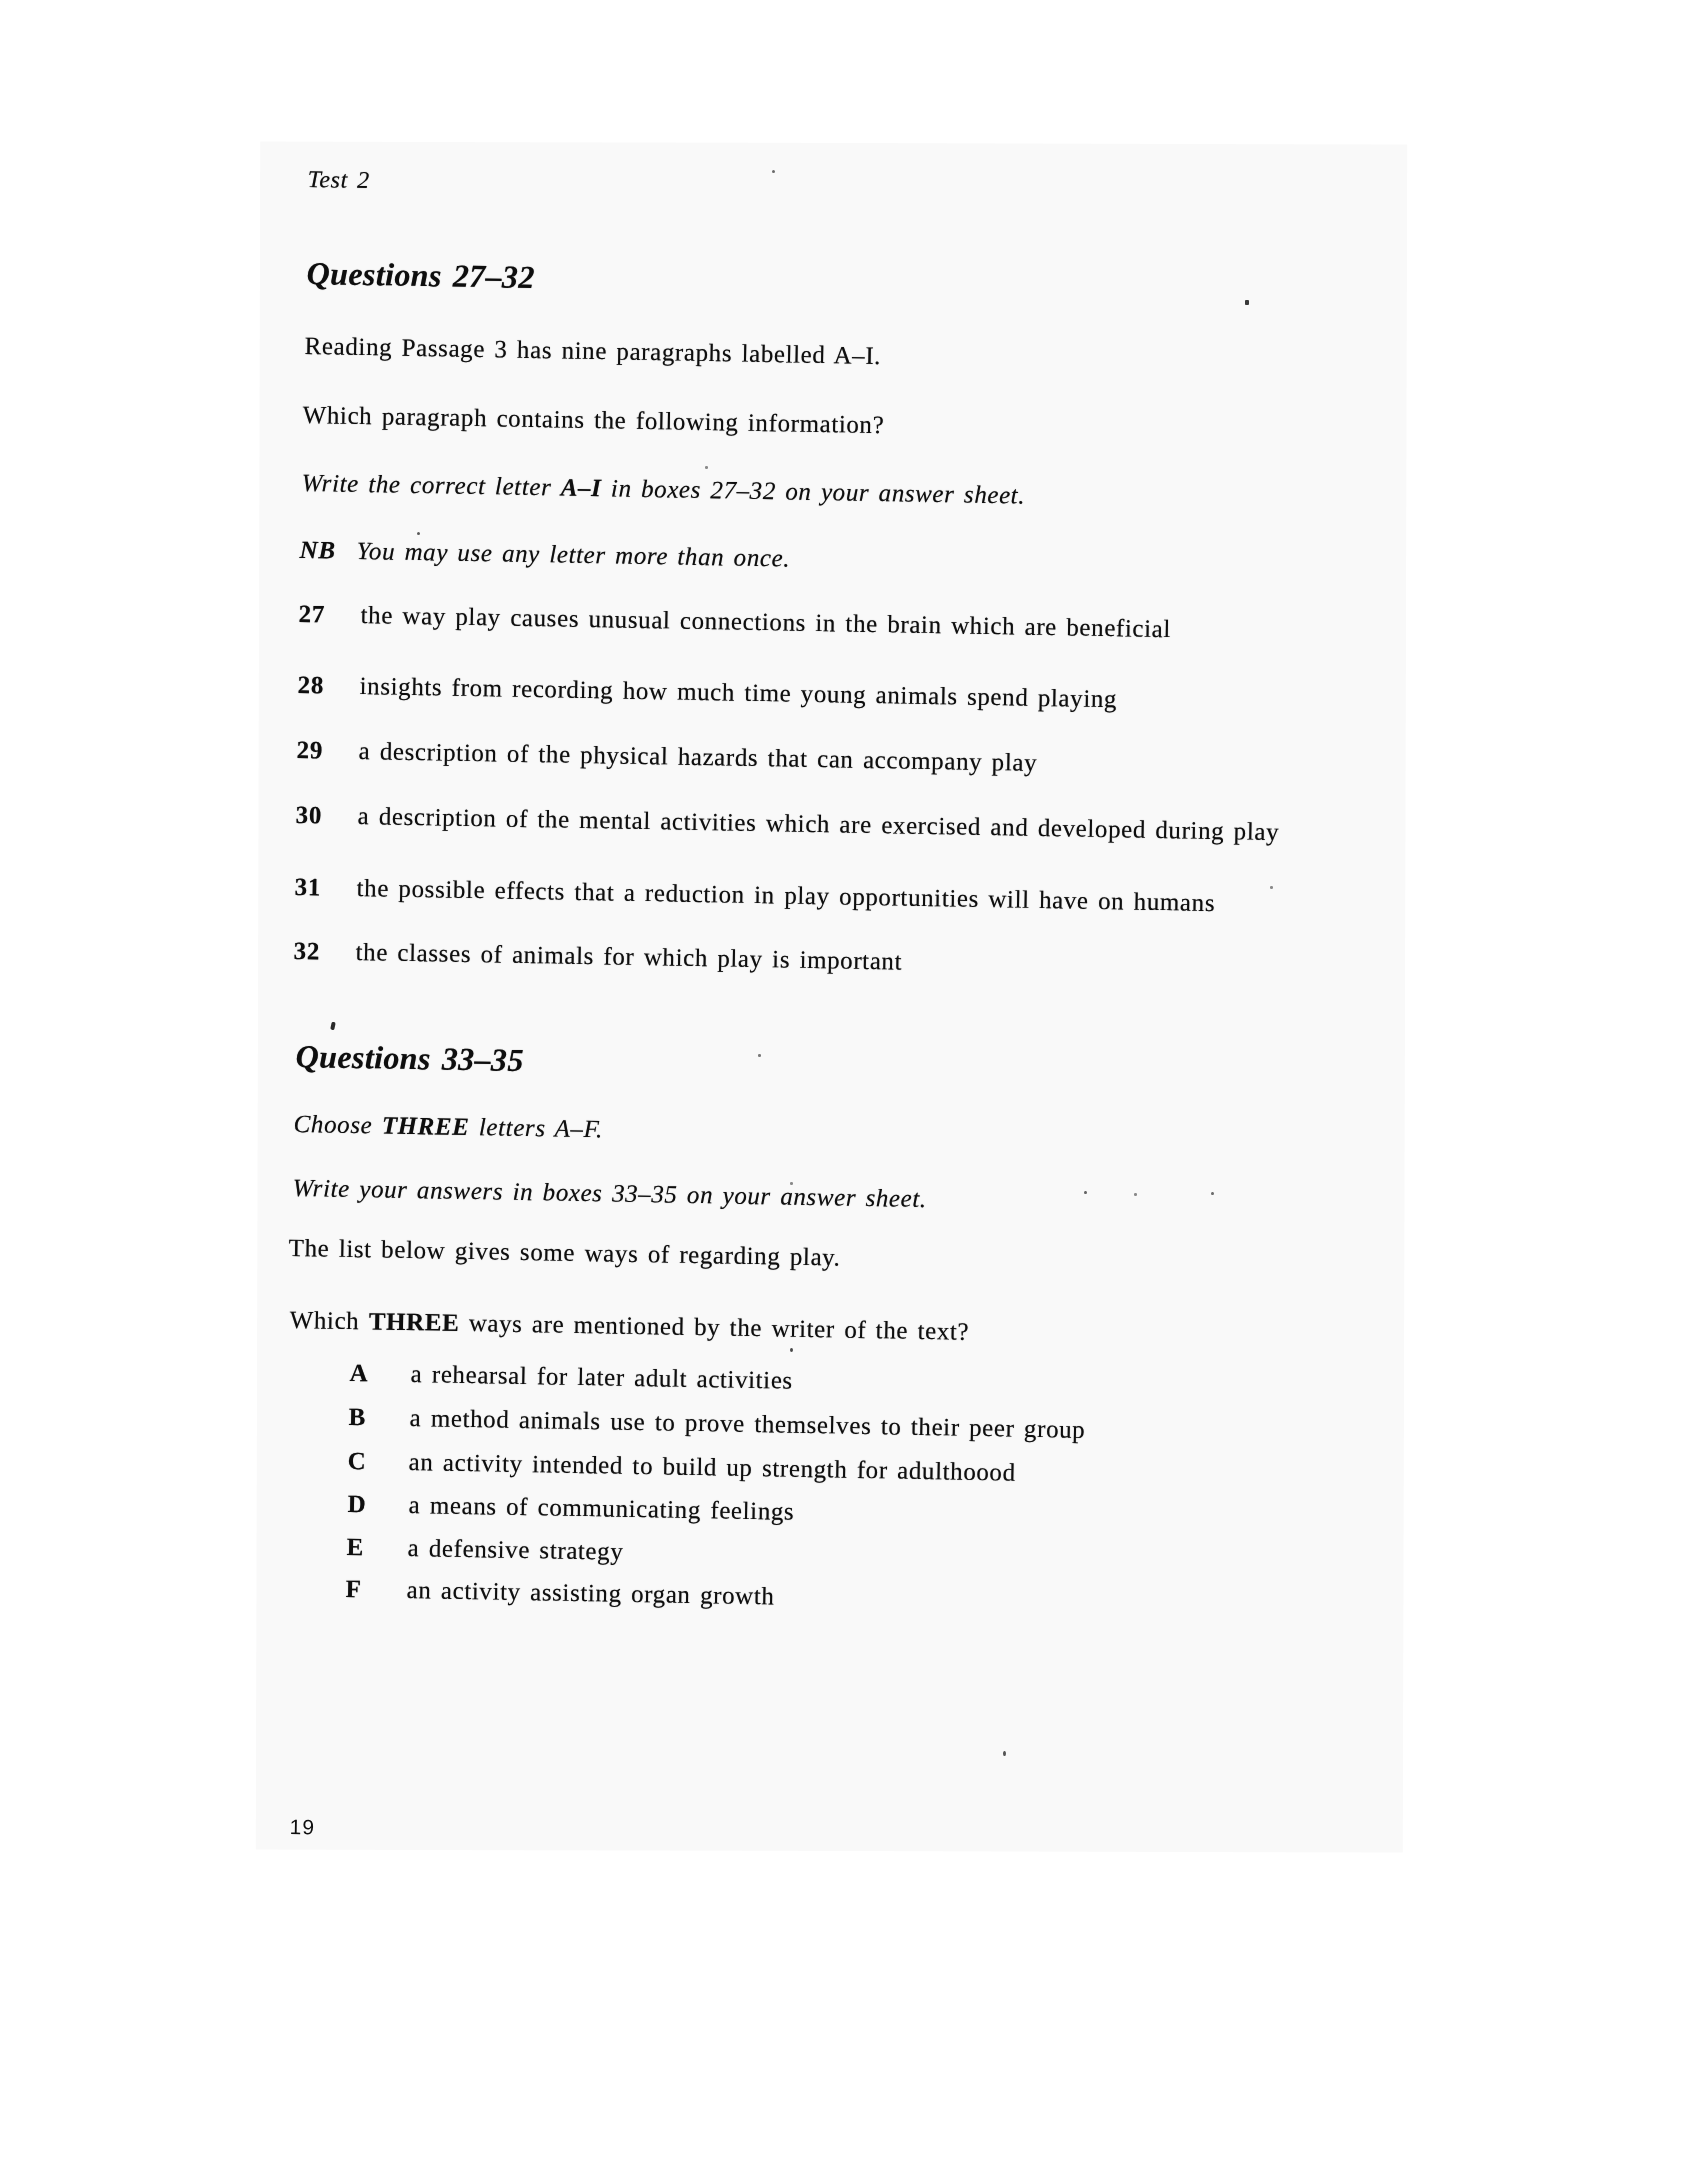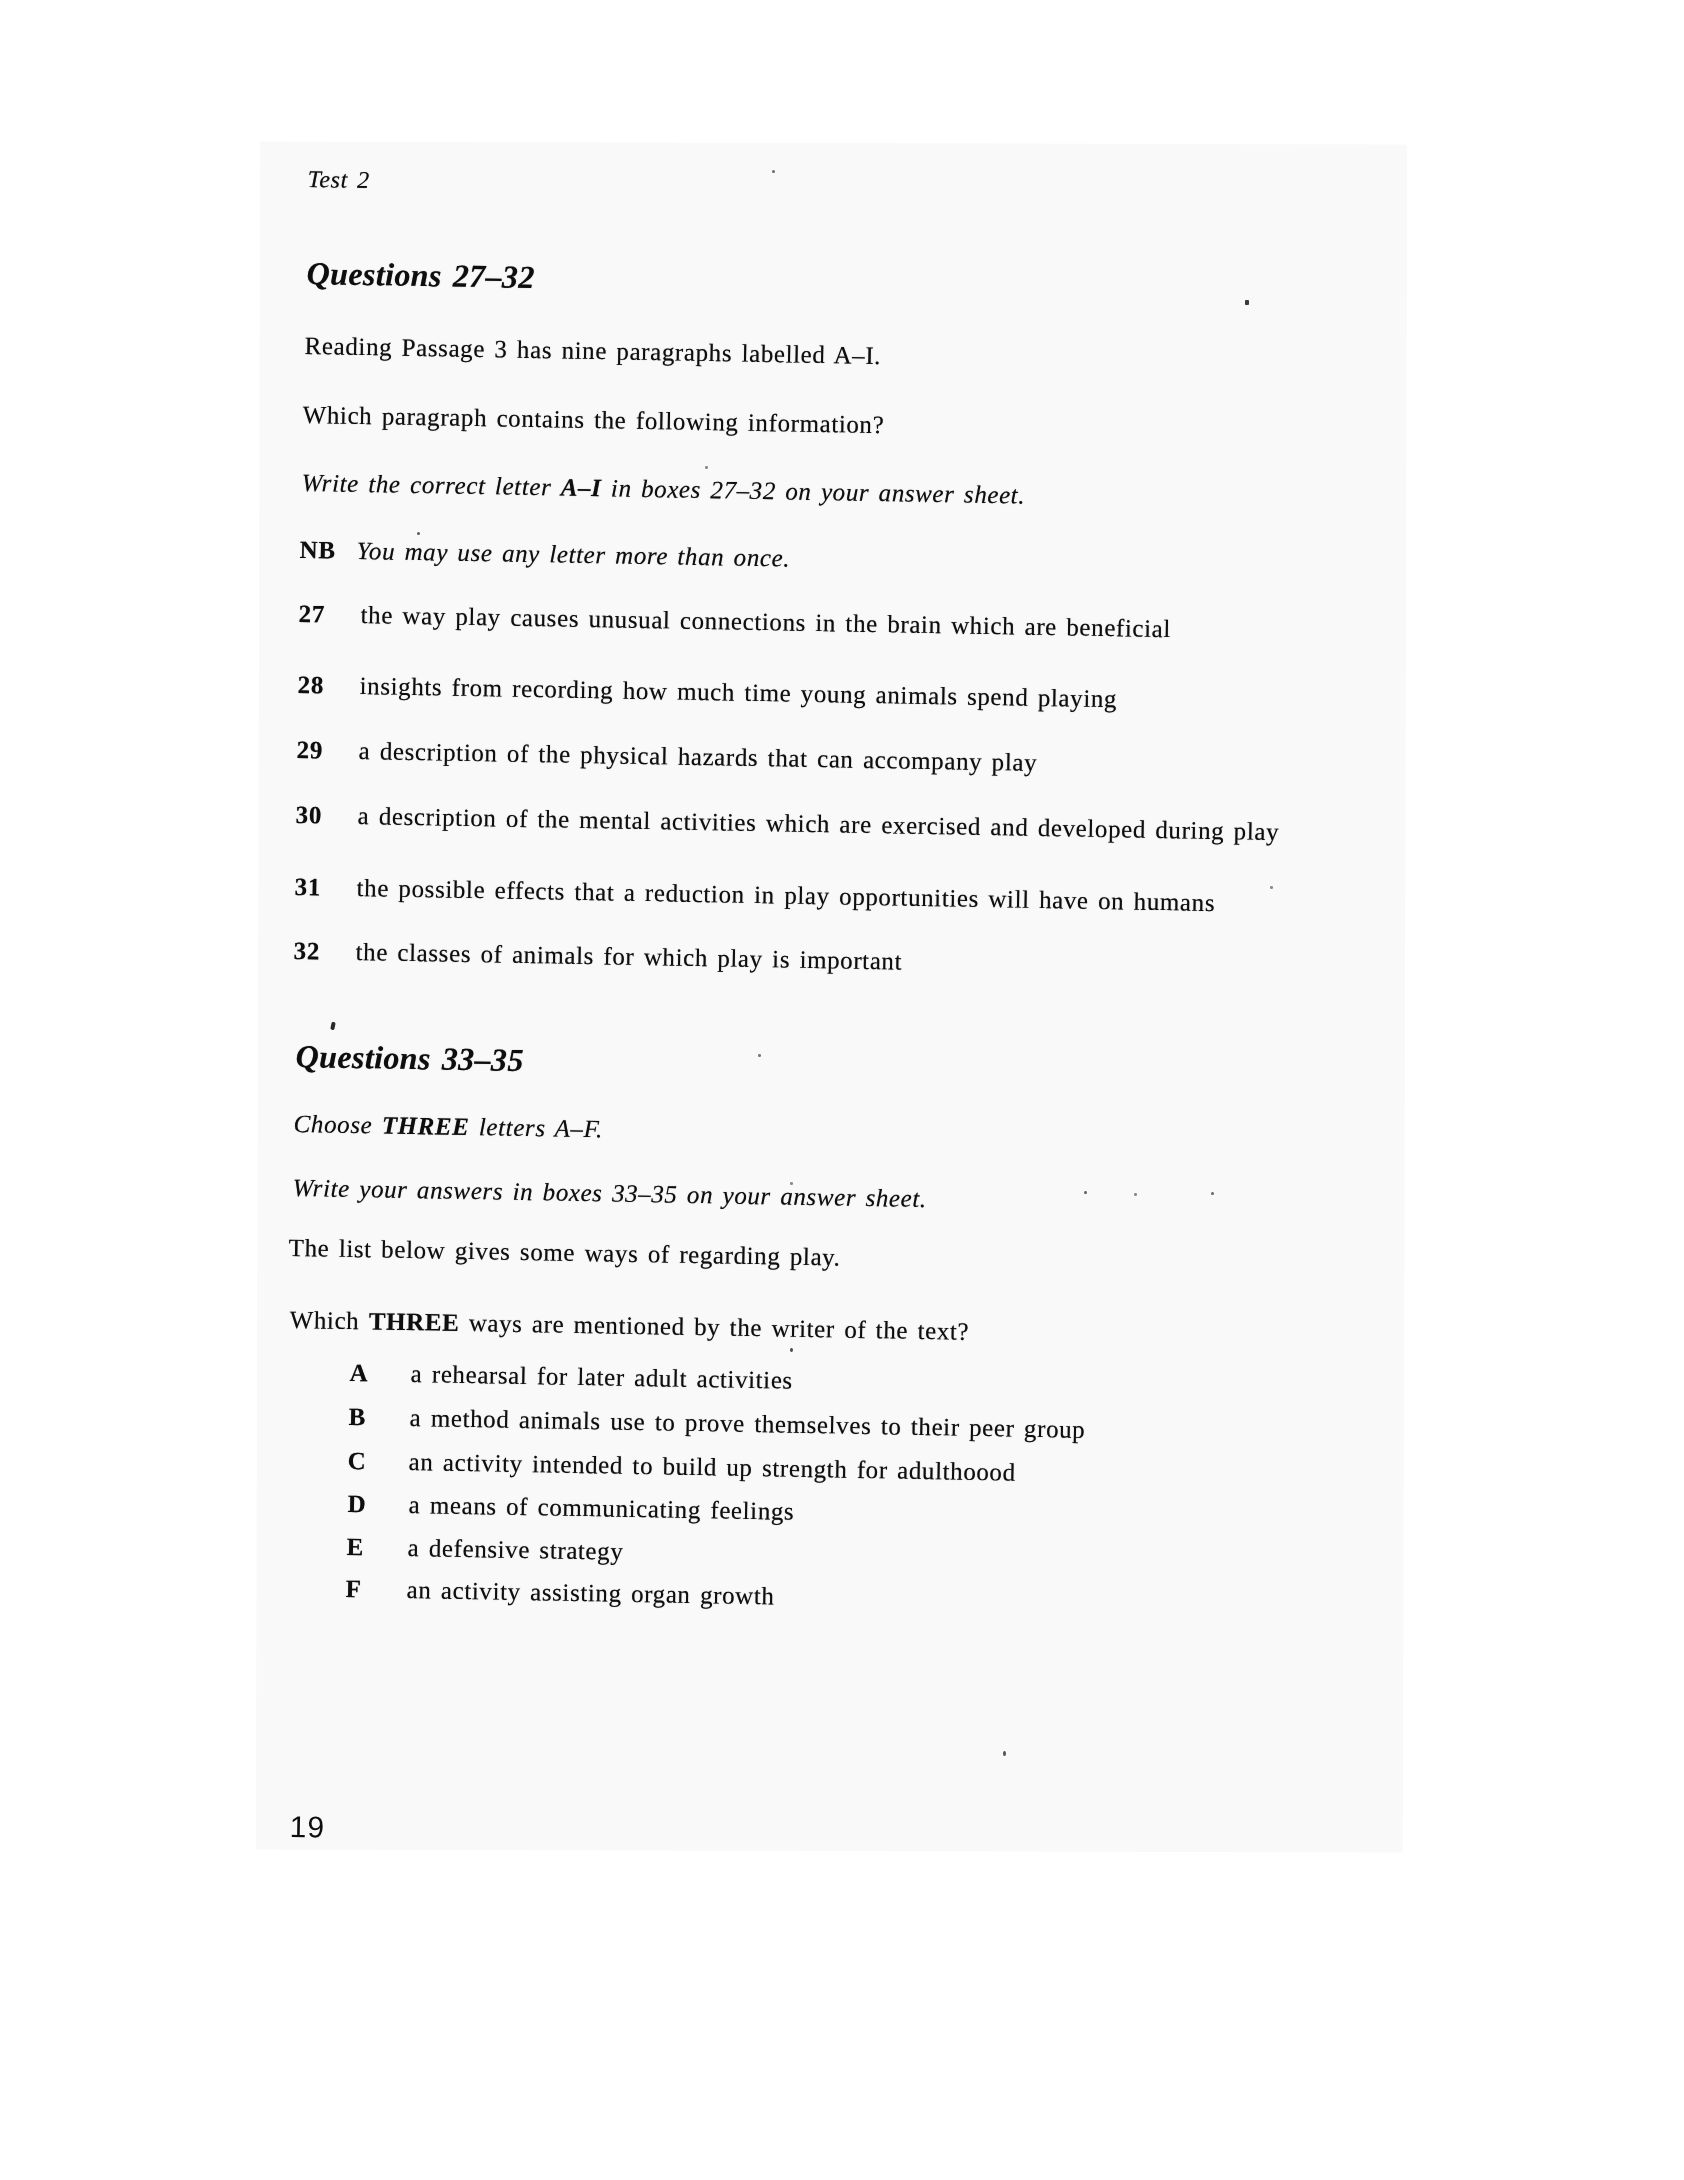--- a/index.html
+++ b/index.html
@@ -49,24 +49,25 @@
   }
   .optletter {
     display: inline-block;
     width: 61px;
     font-weight: bold;
   }
   .nblabel {
     display: inline-block;
     width: 57px;
     font-weight: bold;
+    font-style: italic;
   }
   .pagenum {
     font-family: "Liberation Sans", sans-serif;
-    font-size: 30px;
+    font-size: 21px;
     letter-spacing: 0.9px;
     text-shadow: none;
   }
   .speck {
     position: absolute;
     border-radius: 50%;
   }
 </style>
 </head>
 <body>

